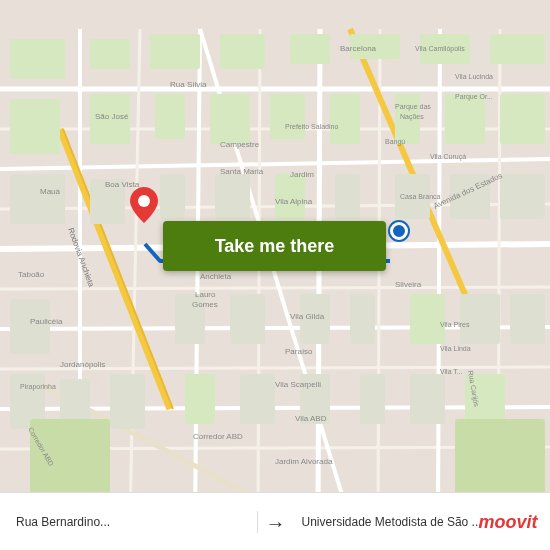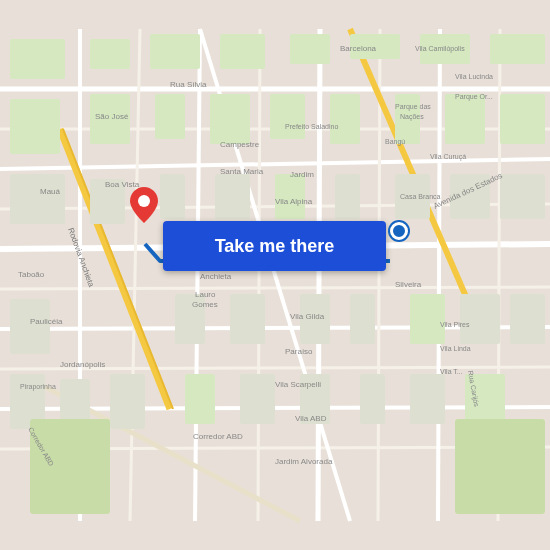--- a/index.html
+++ b/index.html
@@ -34,21 +34,21 @@
       height: 100%;
     }
 
     
     #take-me-there-btn {
       position: absolute;
       top: 221px;
       left: 163px;
       width: 223px;
       height: 50px;
-      background: #1d4ed8;
+      background: #4d7c0f;
       color: white;
       border: none;
       border-radius: 4px;
       font-size: 18px;
       font-weight: bold;
       cursor: pointer;
       display: flex;
       align-items: center;
       justify-content: center;
       box-shadow: 0 2px 6px rgba(0,0,0,0.3);
@@ -308,14 +308,28 @@
         <circle cx="14" cy="14" r="6" fill="white"></circle>
       </svg>
     </div>
 
     <div id="dest-marker"></div>
 
     <button id="take-me-there-btn">Take me there</button>
 
   </div>
 
+  <div id="bottom-bar">
+    <div id="bottom-left">
+      <span class="place-label">Rua Bernardino...</span>
+    </div>
+    <div class="arrow-container">
+      <span>→</span>
+    </div>
+    <div id="bottom-right">
+      <span class="place-label">Universidade Metodista de São ...</span>
+    </div>
+    <div id="moovit-logo">
+      <span class="moovit-text">moovit</span>
+    </div>
+  </div>
 
 </div>
 
 </body></html>

